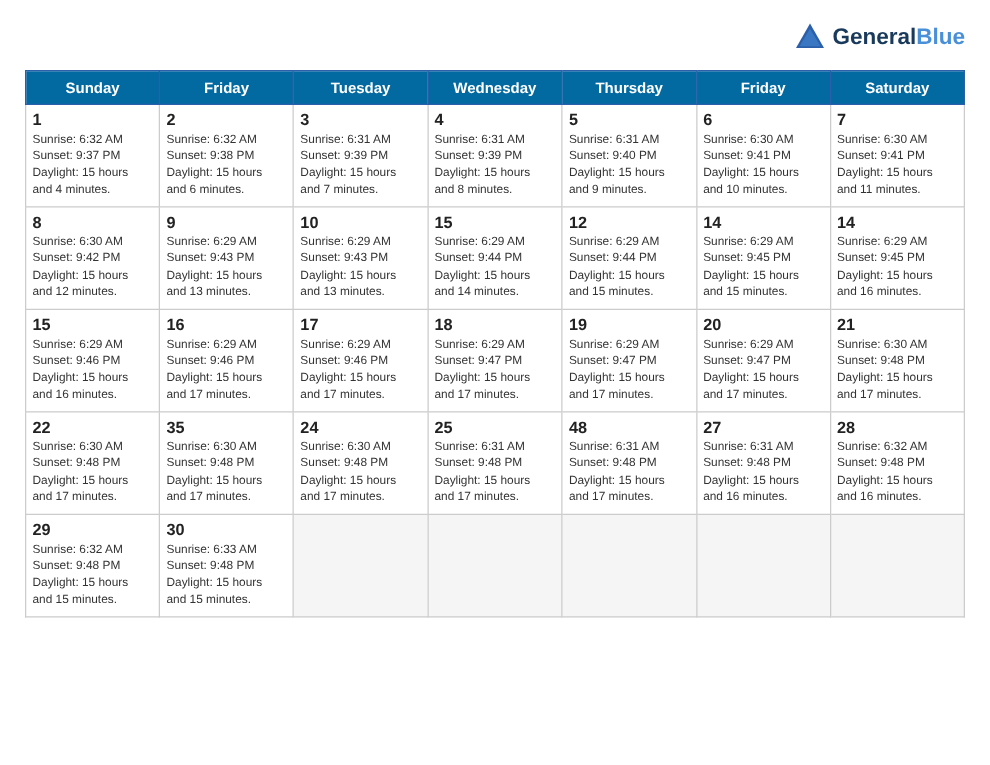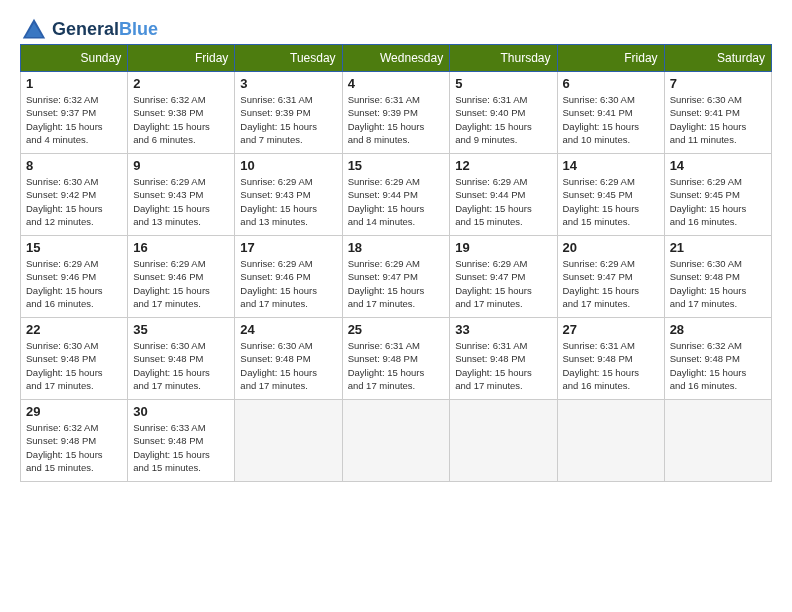--- a/index.html
+++ b/index.html
@@ -11,22 +11,23 @@
       overflow: hidden;
     }
     .page {
       width: 792px;
       min-height: 612px;
       padding: 16px 20px;
       background: #fff;
     }
     .header {
       display: flex;
-      justify-content: flex-start;
+      justify-content: flex-end;
       align-items: flex-start;
+      margin-bottom: 12px;
     }
     .logo {
       display: flex;
       align-items: center;
     }
     .logo-text {
       font-size: 18px;
       font-weight: bold;
       color: #1a3a5c;
       line-height: 1.1;
@@ -50,26 +51,26 @@
     .title-block .location {
       font-size: 14px;
       color: #444;
     }
     .calendar {
       width: 100%;
       border-collapse: collapse;
       font-size: 10px;
     }
     .calendar th {
-      background: #4d7c0f;
+      background: #0369a1;
       color: #fff;
-      text-align: right;
+      text-align: center;
       padding: 6px 6px;
       font-size: 12px;
-      font-weight: normal;
+      font-weight: bold;
       border: 1px solid #2b5faa;
     }
     .calendar td {
       border: 1px solid #ccc;
       vertical-align: top;
       padding: 4px 5px;
       width: 108px;
       min-height: 70px;
       height: 82px;
       background: #fff;
@@ -224,21 +225,21 @@
           </td>
           <td>
             <span class="day-num">24</span>
             <div class="day-detail">Sunrise: 6:30 AM<br>Sunset: 9:48 PM<br>Daylight: 15 hours<br>and 17 minutes.</div>
           </td>
           <td>
             <span class="day-num">25</span>
             <div class="day-detail">Sunrise: 6:31 AM<br>Sunset: 9:48 PM<br>Daylight: 15 hours<br>and 17 minutes.</div>
           </td>
           <td>
-            <span class="day-num">33</span>
+            <span class="day-num">48</span>
             <div class="day-detail">Sunrise: 6:31 AM<br>Sunset: 9:48 PM<br>Daylight: 15 hours<br>and 17 minutes.</div>
           </td>
           <td>
             <span class="day-num">27</span>
             <div class="day-detail">Sunrise: 6:31 AM<br>Sunset: 9:48 PM<br>Daylight: 15 hours<br>and 16 minutes.</div>
           </td>
           <td>
             <span class="day-num">28</span>
             <div class="day-detail">Sunrise: 6:32 AM<br>Sunset: 9:48 PM<br>Daylight: 15 hours<br>and 16 minutes.</div>
           </td>

